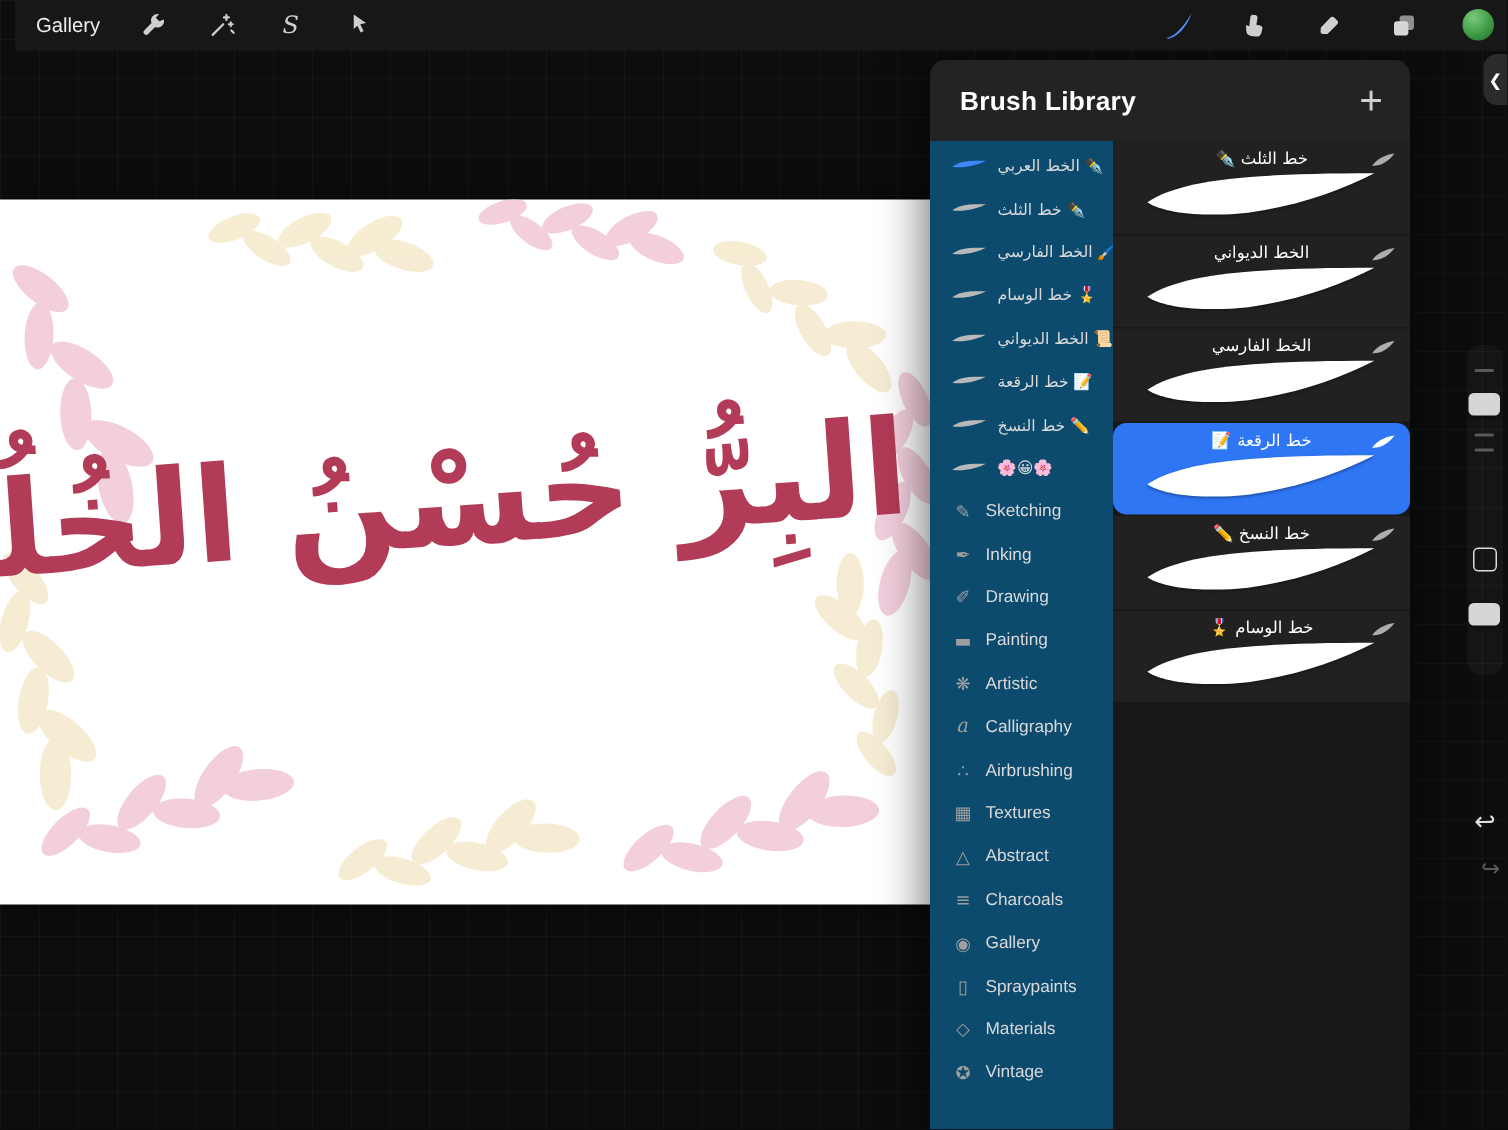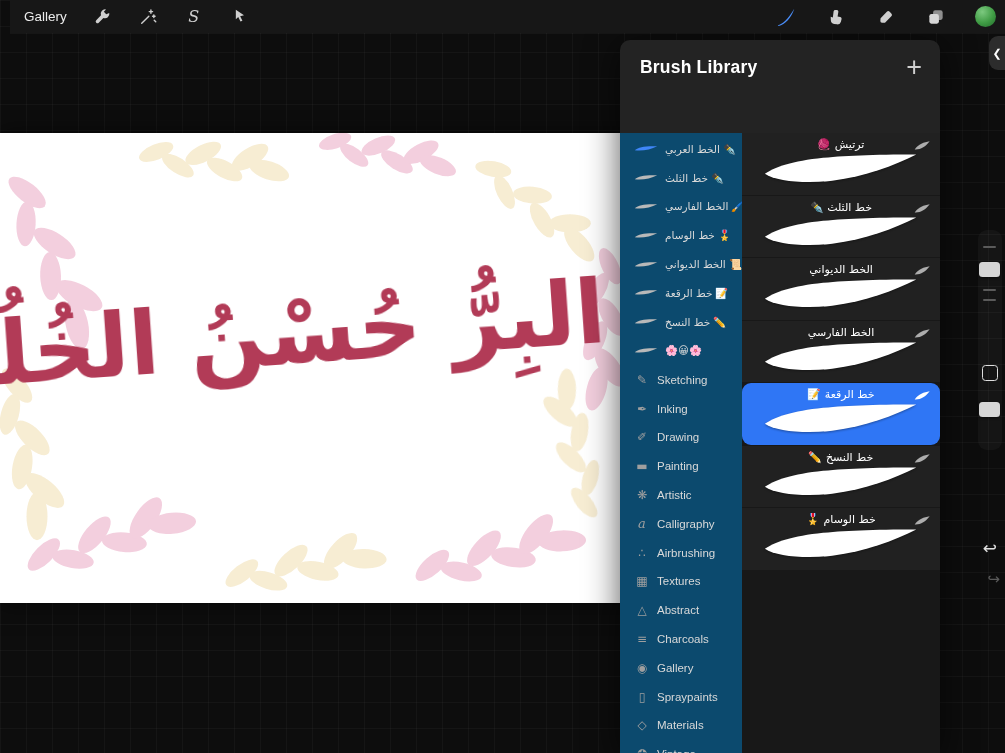--- a/index.html
+++ b/index.html
@@ -27,21 +27,21 @@
   .canvas{position:absolute;left:0;top:133px;width:640px;height:470px;background:#ffffff;
     z-index:1;box-shadow:0 0 22px rgba(0,0,0,.55);}
   .leaves{position:absolute;inset:0;}
   .callig{position:absolute;left:0;right:34px;top:148px;text-align:center;white-space:nowrap;
     font-family:"DejaVu Sans",sans-serif;font-weight:bold;font-size:88px;color:#b23b57;
     direction:rtl;transform:rotate(-4deg);}
 
   
   .panel{position:absolute;left:620px;top:40px;width:320px;bottom:0;background:#232323;
     border-radius:10px 10px 0 0;z-index:5;box-shadow:0 6px 34px rgba(0,0,0,.65);
-    display:flex;flex-direction:column;gap:39px;}
+    display:flex;flex-direction:column;}
   .panel-head{height:54px;flex:none;display:flex;align-items:center;justify-content:space-between;
     padding:0 18px 0 20px;}
   .panel-title{color:#ffffff;font-size:17.5px;font-weight:700;letter-spacing:.2px;}
   .add-btn{color:#cfcfcf;font-size:27px;font-weight:300;line-height:26px;cursor:default;}
   .panel-body{flex:1;display:flex;min-height:0;overflow:hidden;}
 
   .cat-col{width:122px;flex:none;background:#0c4a6e;overflow:hidden;padding-top:2px;}
   .cat-row{height:28.8px;display:flex;align-items:center;gap:7px;padding:0 5px 0 14px;
     white-space:nowrap;overflow:hidden;}
   .thumb{width:24px;height:10px;flex:none;fill:#b9b9b9;}
@@ -283,29 +283,20 @@
           <span class="cat-label">Materials</span>
         </div>
       <div class="cat-row">
           <span class="cat-icon">✪</span>
           <span class="cat-label">Vintage</span>
         </div>
     </div>
 
     <div class="brush-col">
       <div class="brush-card">
-        <div class="brush-name">ترتيش 🧶</div>
-        <svg class="sig" viewBox="0 0 20 14">
-            <use href="#sigswoosh"></use>
-          </svg>
-        <svg class="stroke" viewBox="0 0 180 40">
-            <use href="#strokeswoosh"></use>
-          </svg>
-      </div>
-      <div class="brush-card">
         <div class="brush-name">خط الثلث ✒️</div>
         <svg class="sig" viewBox="0 0 20 14">
             <use href="#sigswoosh"></use>
           </svg>
         <svg class="stroke" viewBox="0 0 180 40">
             <use href="#strokeswoosh"></use>
           </svg>
       </div>
       <div class="brush-card">
         <div class="brush-name">الخط الديواني</div>

